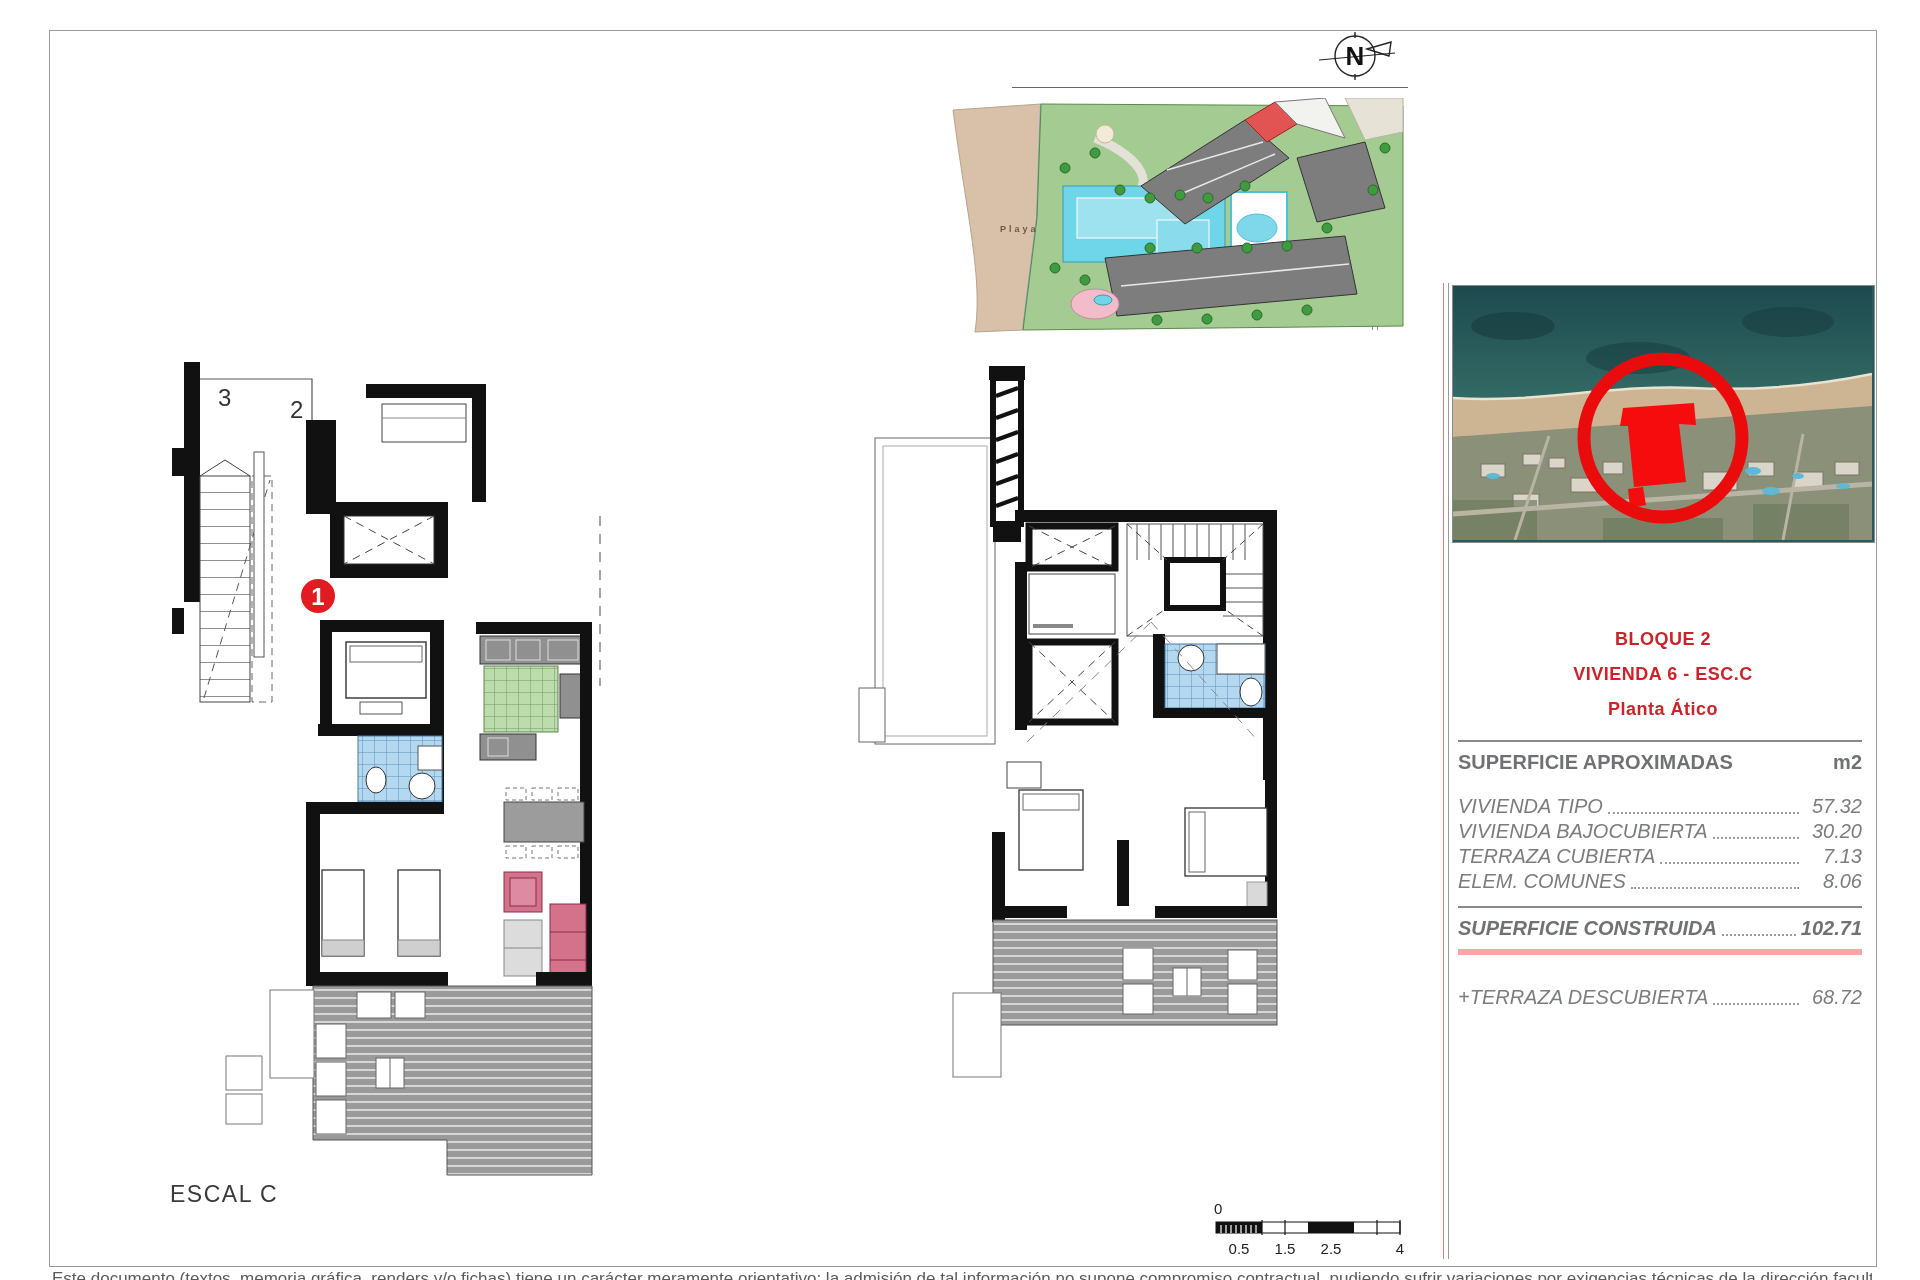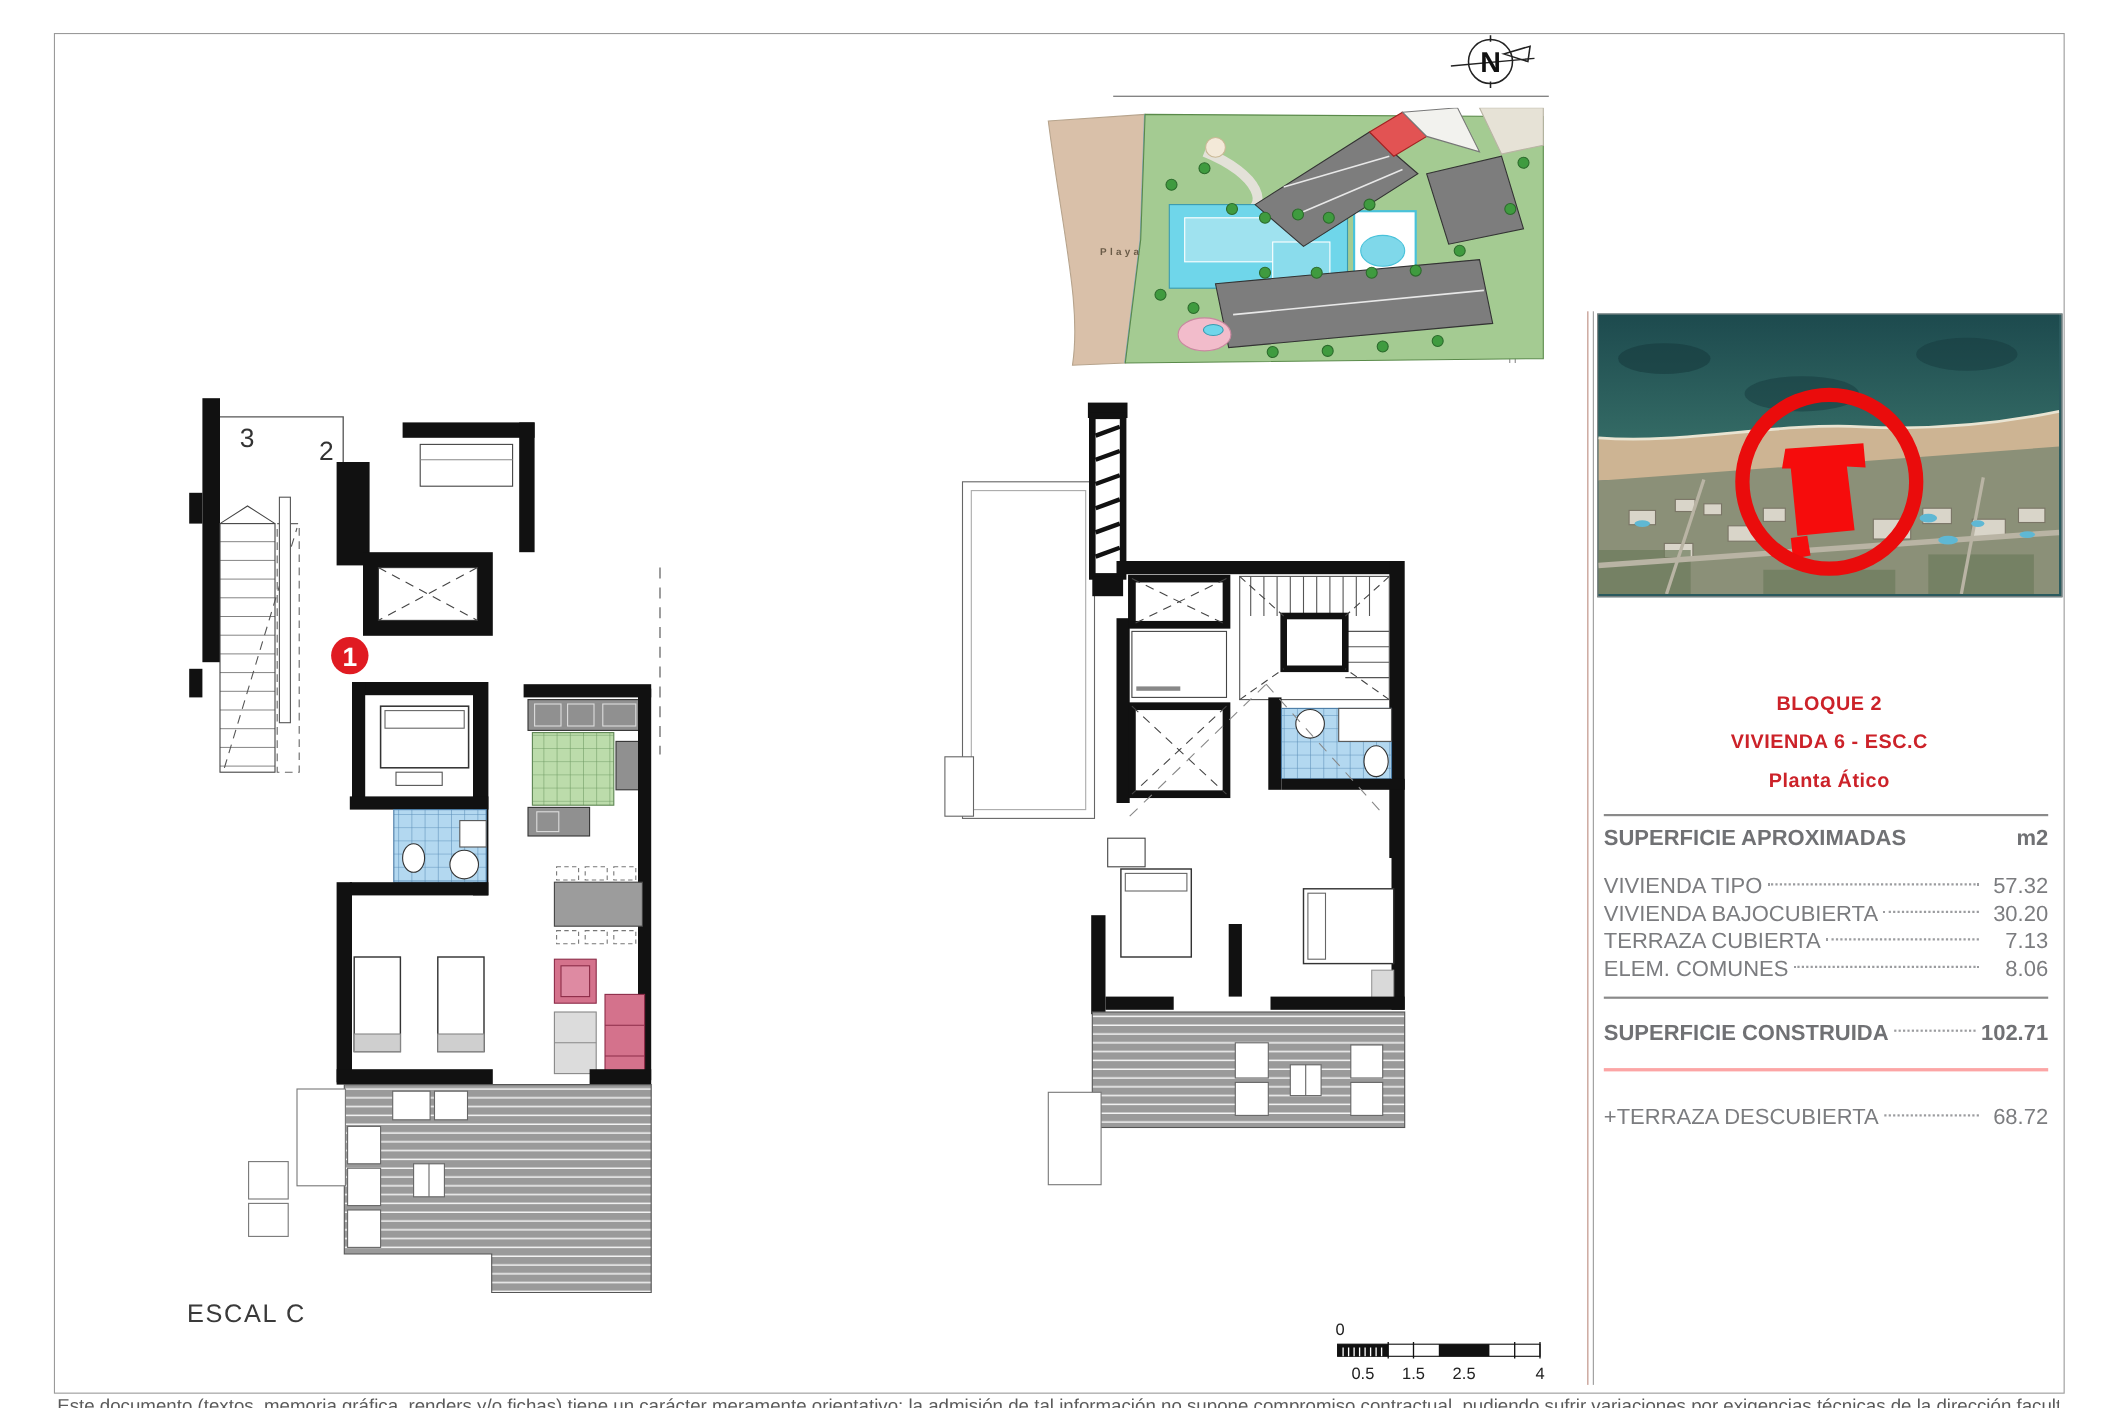--- a/index.html
+++ b/index.html
@@ -12,25 +12,25 @@
   .panel-divider{position:absolute;left:1443px;top:283px;width:4px;height:976px;
         border-left:1px solid #bb8a7e;border-right:1px solid #9a9a9a;}
   .photo-frame{position:absolute;left:1452px;top:285px;width:421px;height:256px;
         border:1px solid #8a8a8a;background:#2a5a5e;}
   .title-block{position:absolute;left:1452px;top:622px;width:422px;text-align:center;
         color:#cc2229;font-weight:bold;font-size:18px;line-height:35px;letter-spacing:.5px;}
   .areas{position:absolute;left:1458px;top:740px;width:404px;color:#7b7c7f;font-size:20px;}
   .areas .hdr{display:flex;justify-content:space-between;border-top:2px solid #8a8a8a;
         padding-top:9px;font-weight:bold;color:#707174;}
   .areas .rows{margin-top:20px;}
-  .t-row{display:flex;align-items:center;line-height:25px;}
+  .t-row{display:flex;align-items:flex-end;line-height:25px;font-style:italic;}
   .t-row .leader{flex:1;border-bottom:2px dotted #9b9c9f;margin:0 5px 5px 5px;}
   .t-row .val{min-width:58px;text-align:right;}
-  .t-total{margin-top:12px;border-top:2px solid #8a8a8a;border-bottom:3px solid #fca5a5;
-        padding:19px 0;font-weight:bold;color:#707174;}
+  .t-total{margin-top:12px;border-top:2px solid #8a8a8a;border-bottom:6px solid #fca5a5;
+        padding:8px 0;font-weight:bold;color:#707174;}
   .t-extra{margin-top:30px;}
   .escal{position:absolute;left:170px;top:1157px;font-size:23px;color:#3a3a3a;letter-spacing:1.5px;margin-top:24px;}
   .disclaimer{position:absolute;left:52px;top:1269px;width:1820px;font-size:17px;color:#5a5a5a;
         white-space:nowrap;overflow:hidden;}
   .underline-top{position:absolute;left:1012px;top:87px;width:396px;height:1px;background:#666;}
   .site-vline{position:absolute;left:1372px;top:112px;width:4px;height:218px;
         border-left:1px solid #8a8a8a;border-right:1px solid #8a8a8a;}
   svg text{font-family:"Liberation Sans",sans-serif;}
 </style>
 </head>

